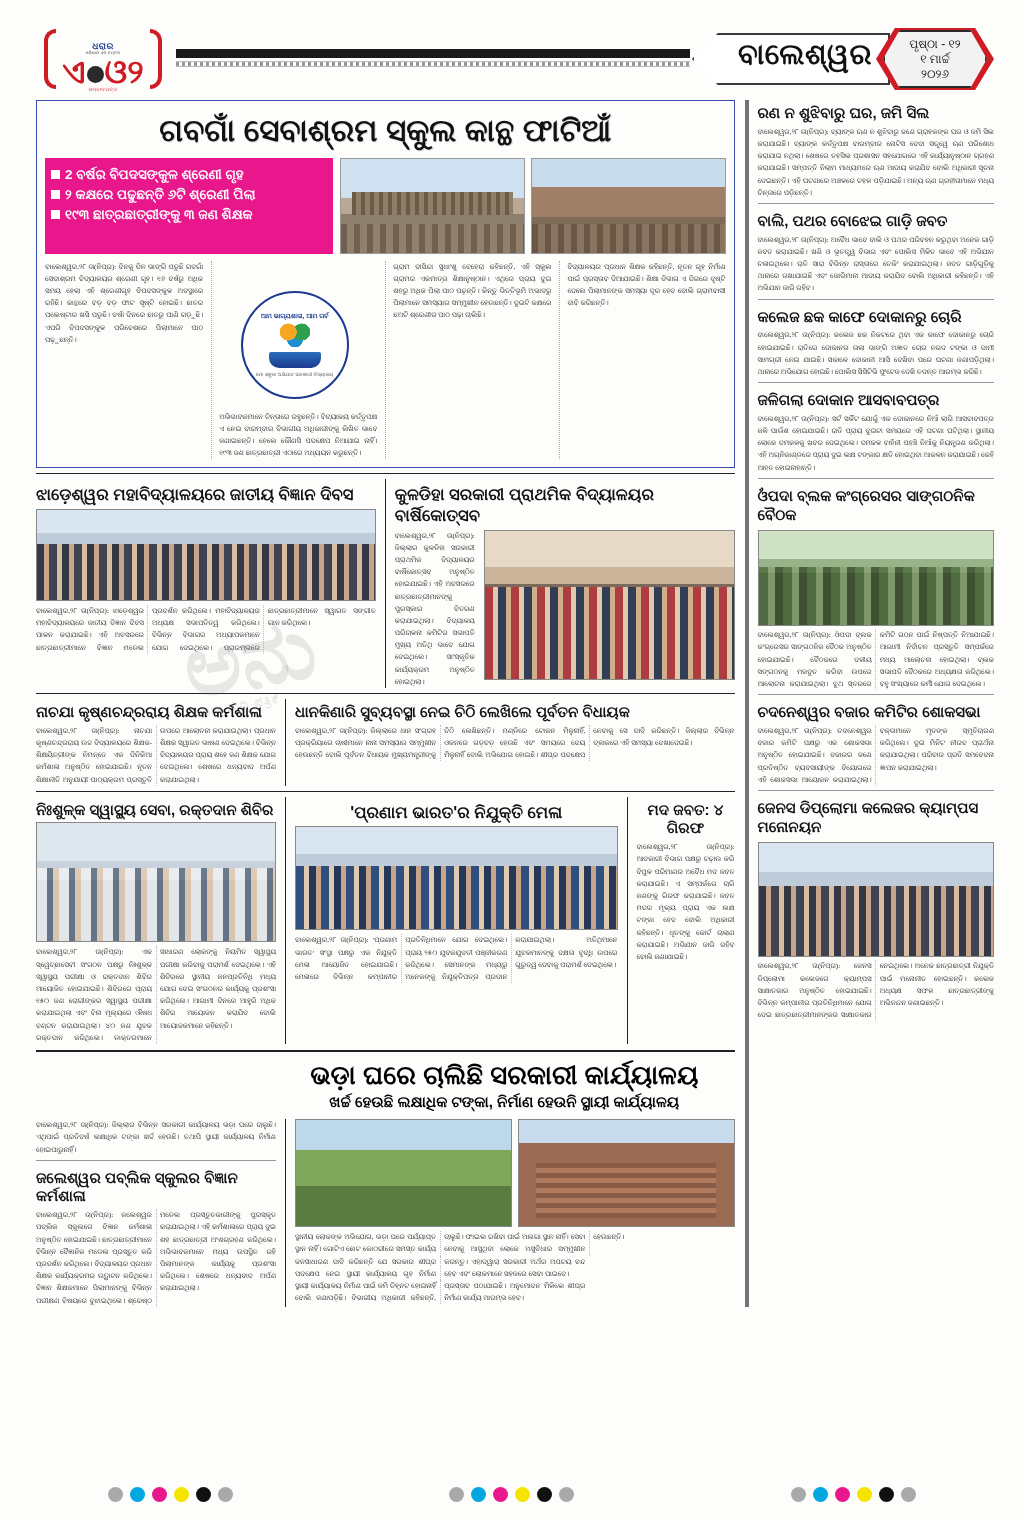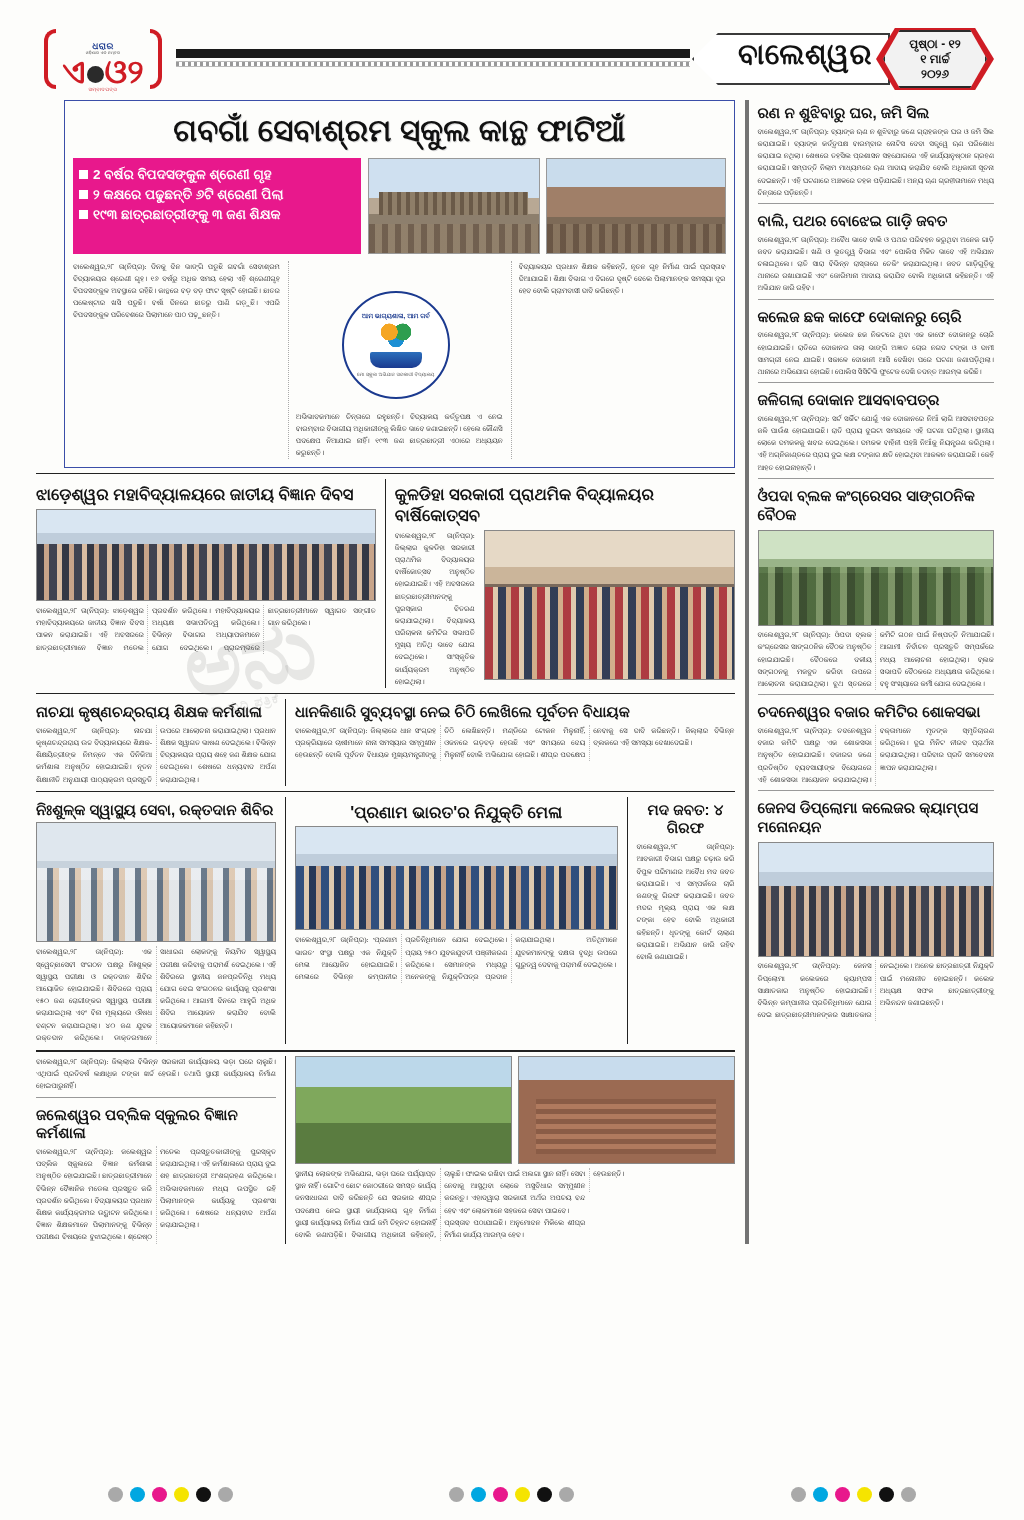--- a/index.html
+++ b/index.html
@@ -54,29 +54,29 @@
     position:absolute; inset:0; background:#cf1c24;
     clip-path: polygon(16% 0, 84% 0, 100% 50%, 84% 100%, 16% 100%, 0 50%);
   }
   .hexbadge .whitehex {
     position:absolute; left:7px; right:7px; top:2px; bottom:2px;
     background:#f2f2f2; border:2px solid #2a2a2a;
     clip-path: polygon(16% 0, 84% 0, 100% 50%, 84% 100%, 16% 100%, 0 50%);
     display:flex; flex-direction:column; align-items:center; justify-content:center;
     line-height: 1.25;
   }
-  .hex-line { font-size: 12px; font-weight: bold; color: #111; }
+  .hex-line { font-size: 12px; font-weight: normal; color: #111; }
 
   
   .content { display: flex; padding: 0 30px 0 36px; gap: 10px; }
   .col-left { width: 700px; }
   .col-right { width: 250px; border-left: 4px solid #737373; padding-left: 9px; }
 
   
-  .lead-box { border: 1px solid #3b4ea8; padding: 6px 8px 8px 8px; margin-left: 28px; }
+  .lead-box { border: 1px solid #3b4ea8; padding: 6px 8px 8px 8px; }
   .lead-headline {
     font-size: 31px; font-weight: bold; text-align: center; color: #111;
     letter-spacing: 0px; line-height: 1.18; padding: 6px 0 8px;
     text-shadow: 1px 1px 0 #ddd;
   }
   .lead-mid { display: flex; gap: 7px; }
   .bullets { width: 288px; background: #e8188c; padding: 7px 6px; }
   .bullet { color:#fff; font-size: 13.5px; font-weight: bold; line-height: 1.5; display:flex; gap:5px; align-items:flex-start;}
   .bsq { width: 9px; height: 9px; background: #fff; flex:none; margin-top:5px;}
   .lead-photos { flex: 1; display: flex; gap: 6px; }
@@ -263,20 +263,23 @@
           <div class="lead-col">
             <div class="emblem">
               <div class="em-top">ଆମ ଭାଗ୍ୟଶାଳା, ଆମ ଗର୍ବ</div>
               <div class="em-leaf"></div>
               <div class="em-book"></div>
               <div class="em-bot">ମୋ ସ୍କୁଲ ଅଭିଯାନ ସରକାରୀ ବିଦ୍ୟାଳୟ</div>
             </div>
             <div class="body-txt" style="padding-top:150px">ଅଭିଭାବକମାନେ ଚିନ୍ତାରେ ରହୁଛନ୍ତି। ବିଦ୍ୟାଳୟ କର୍ତ୍ତୃପକ୍ଷ ଏ ନେଇ ବାରମ୍ବାର ବିଭାଗୀୟ ଅଧିକାରୀଙ୍କୁ ଲିଖିତ ଭାବେ ଜଣାଇଛନ୍ତି। ହେଲେ କୌଣସି ପଦକ୍ଷେପ ନିଆଯାଇ ନାହିଁ। ୧୯୩ ଜଣ ଛାତ୍ରଛାତ୍ରୀ ଏଠାରେ ଅଧ୍ୟୟନ କରୁଛନ୍ତି।</div>
           </div>
           <div class="lead-col">
+            <div class="body-txt">ଗ୍ରାମ ବାସିନ୍ଦା ସୁଧାଂଶୁ ବେହେରା କହିଛନ୍ତି, ଏହି ସ୍କୁଲ ଗ୍ରାମର ଏକମାତ୍ର ଶିକ୍ଷାନୁଷ୍ଠାନ। ଏଥିରେ ପ୍ରାୟ ଦୁଇ ଶହରୁ ଅଧିକ ପିଲା ପାଠ ପଢ଼ନ୍ତି। କିନ୍ତୁ ଭିତ୍ତିଭୂମି ଅଭାବରୁ ପିଲାମାନେ ସମସ୍ୟାର ସମ୍ମୁଖୀନ ହେଉଛନ୍ତି। ଦୁଇଟି କକ୍ଷରେ ଛଅଟି ଶ୍ରେଣୀର ପାଠ ପଢ଼ା ଚାଲିଛି।</div>
+          </div>
+          <div class="lead-col">
             <div class="body-txt">ବିଦ୍ୟାଳୟର ପ୍ରଧାନ ଶିକ୍ଷକ କହିଛନ୍ତି, ନୂତନ ଗୃହ ନିର୍ମାଣ ପାଇଁ ପ୍ରସ୍ତାବ ଦିଆଯାଇଛି। ଶିକ୍ଷା ବିଭାଗ ଏ ଦିଗରେ ଦୃଷ୍ଟି ଦେଲେ ପିଲାମାନଙ୍କ ସମସ୍ୟା ଦୂର ହେବ ବୋଲି ଗ୍ରାମବାସୀ ଦାବି କରିଛନ୍ତି।</div>
           </div>
         </div>
       </div>
 
       <div class="sep"></div>
 
       <div class="row2">
         <div>
           <div class="hl1">ଝାଡ଼େଶ୍ୱର ମହାବିଦ୍ୟାଳୟରେ ଜାତୀୟ ବିଜ୍ଞାନ ଦିବସ</div>
@@ -319,20 +322,24 @@
           <div class="body-txt cols3" style="margin-top:4px">ବାଲେଶ୍ୱର,୨୮ ତା(ନିପ୍ର): 'ପ୍ରଣାମ ଭାରତ' ସଂସ୍ଥା ପକ୍ଷରୁ ଏକ ନିଯୁକ୍ତି ମେଳା ଆୟୋଜିତ ହୋଇଯାଇଛି। ମେଳାରେ ବିଭିନ୍ନ କମ୍ପାନୀର ପ୍ରତିନିଧିମାନେ ଯୋଗ ଦେଇଥିଲେ। ପ୍ରାୟ ୨୫୦ ଯୁବକଯୁବତୀ ପଞ୍ଜୀକରଣ କରିଥିଲେ। ସେମାନଙ୍କ ମଧ୍ୟରୁ ଅନେକଙ୍କୁ ନିଯୁକ୍ତିପତ୍ର ପ୍ରଦାନ କରାଯାଇଥିଲା। ଅତିଥିମାନେ ଯୁବକମାନଙ୍କୁ ଦକ୍ଷତା ବୃଦ୍ଧି ଉପରେ ଗୁରୁତ୍ୱ ଦେବାକୁ ପରାମର୍ଶ ଦେଇଥିଲେ।</div>
         </div>
         <div class="vline" style="flex:0 0 108px">
           <div class="hl-sm" style="text-align:center;font-size:15px">ମଦ ଜବତ: ୪ ଗିରଫ</div>
           <div class="body-txt">ବାଲେଶ୍ୱର,୨୮ ତା(ନିପ୍ର): ଆବକାରୀ ବିଭାଗ ପକ୍ଷରୁ ଚଢ଼ାଉ କରି ବିପୁଳ ପରିମାଣର ଅବୈଧ ମଦ ଜବତ କରାଯାଇଛି। ଏ ସମ୍ପର୍କରେ ଚାରି ଜଣଙ୍କୁ ଗିରଫ କରାଯାଇଛି। ଜବତ ମଦର ମୂଲ୍ୟ ପ୍ରାୟ ଏକ ଲକ୍ଷ ଟଙ୍କା ହେବ ବୋଲି ଅଧିକାରୀ କହିଛନ୍ତି। ଧୃତଙ୍କୁ କୋର୍ଟ ଚାଲାଣ କରାଯାଇଛି। ଅଭିଯାନ ଜାରି ରହିବ ବୋଲି ଜଣାଯାଇଛି।</div>
         </div>
       </div>
 
       <div class="full-rule"></div>
 
+      <div style="padding-left:238px">
+        <div class="big-hl">ଭଡ଼ା ଘରେ ଚାଲିଛି ସରକାରୀ କାର୍ଯ୍ୟାଳୟ</div>
+        <div class="sub-hl">ଖର୍ଚ୍ଚ ହେଉଛି ଲକ୍ଷାଧିକ ଟଙ୍କା, ନିର୍ମାଣ ହେଉନି ସ୍ଥାୟୀ କାର୍ଯ୍ୟାଳୟ</div>
+      </div>
 
       <div class="row2" style="margin-top:3px">
         <div style="flex:0 0 240px">
           <div class="body-txt">ବାଲେଶ୍ୱର,୨୮ ତା(ନିପ୍ର): ଜିଲ୍ଲାର ବିଭିନ୍ନ ସରକାରୀ କାର୍ଯ୍ୟାଳୟ ଭଡ଼ା ଘରେ ଚାଲୁଛି। ଏଥିପାଇଁ ପ୍ରତିବର୍ଷ ଲକ୍ଷାଧିକ ଟଙ୍କା ଖର୍ଚ୍ଚ ହେଉଛି। ତଥାପି ସ୍ଥାୟୀ କାର୍ଯ୍ୟାଳୟ ନିର୍ମାଣ ହୋଇପାରୁନାହିଁ।</div>
           <div class="sep-thin"></div>
           <div class="hl-sm">ଜଲେଶ୍ୱର ପବ୍ଲିକ ସ୍କୁଲର ବିଜ୍ଞାନ କର୍ମଶାଳା</div>
           <div class="body-txt cols2">ବାଲେଶ୍ୱର,୨୮ ତା(ନିପ୍ର): ଜଲେଶ୍ୱର ପବ୍ଲିକ ସ୍କୁଲରେ ବିଜ୍ଞାନ କର୍ମଶାଳା ଅନୁଷ୍ଠିତ ହୋଇଯାଇଛି। ଛାତ୍ରଛାତ୍ରୀମାନେ ବିଭିନ୍ନ ବୈଜ୍ଞାନିକ ମଡେଲ ପ୍ରସ୍ତୁତ କରି ପ୍ରଦର୍ଶନ କରିଥିଲେ। ବିଦ୍ୟାଳୟର ପ୍ରଧାନ ଶିକ୍ଷକ କାର୍ଯ୍ୟକ୍ରମର ଉଦ୍ଘାଟନ କରିଥିଲେ। ବିଜ୍ଞାନ ଶିକ୍ଷକମାନେ ପିଲାମାନଙ୍କୁ ବିଭିନ୍ନ ପରୀକ୍ଷଣ ବିଷୟରେ ବୁଝାଇଥିଲେ। ଶ୍ରେଷ୍ଠ ମଡେଲ ପ୍ରସ୍ତୁତକାରୀଙ୍କୁ ପୁରସ୍କୃତ କରାଯାଇଥିଲା। ଏହି କର୍ମଶାଳାରେ ପ୍ରାୟ ଦୁଇ ଶହ ଛାତ୍ରଛାତ୍ରୀ ଅଂଶଗ୍ରହଣ କରିଥିଲେ। ଅଭିଭାବକମାନେ ମଧ୍ୟ ଉପସ୍ଥିତ ରହି ପିଲାମାନଙ୍କ କାର୍ଯ୍ୟକୁ ପ୍ରଶଂସା କରିଥିଲେ। ଶେଷରେ ଧନ୍ୟବାଦ ଅର୍ପଣ କରାଯାଇଥିଲା।</div>
         </div>
         <div class="vline" style="flex:1">
           <div class="row2" style="gap:6px">

